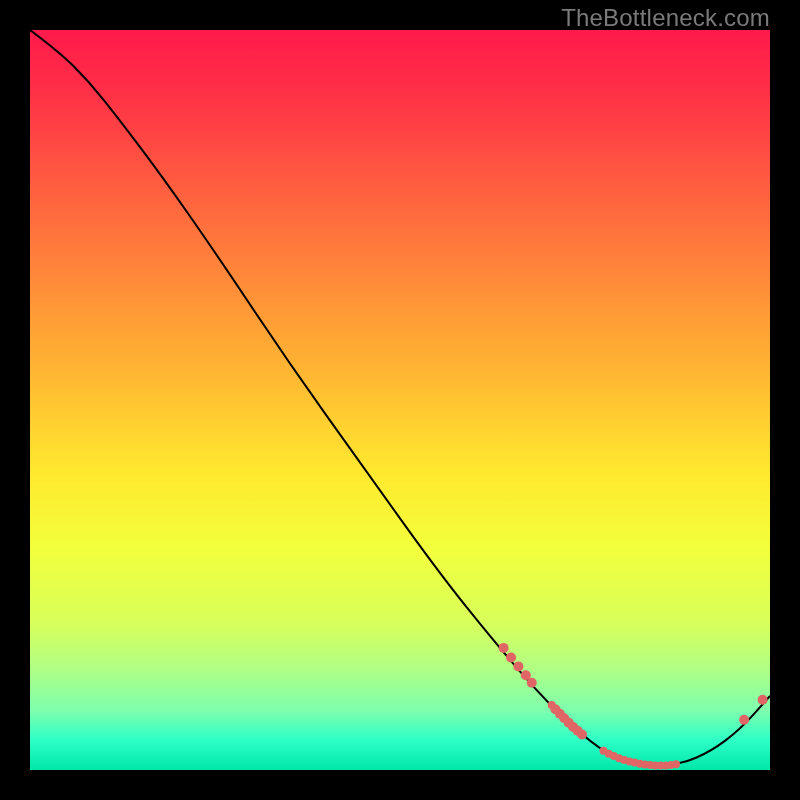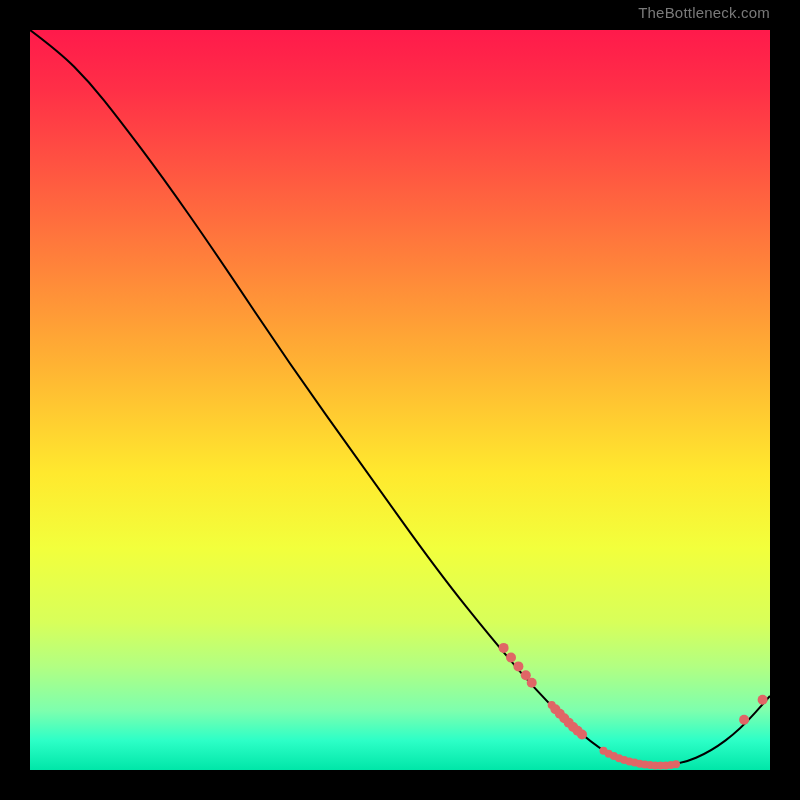--- a/index.html
+++ b/index.html
@@ -44,21 +44,21 @@
     left: 0;
     top: 0;
     width: 740px;
     height: 740px;
   }
   .watermark {
     position: absolute;
     top: 4px;
     right: 30px;
     color: #7a7a7a;
-    font-size: 15px;
+    font-size: 24px;
     letter-spacing: 0.2px;
     user-select: none;
   }
 </style>
 </head>
 <body>
 
 <div class="stage">
   <div class="watermark">TheBottleneck.com</div>
   <div class="plot">

